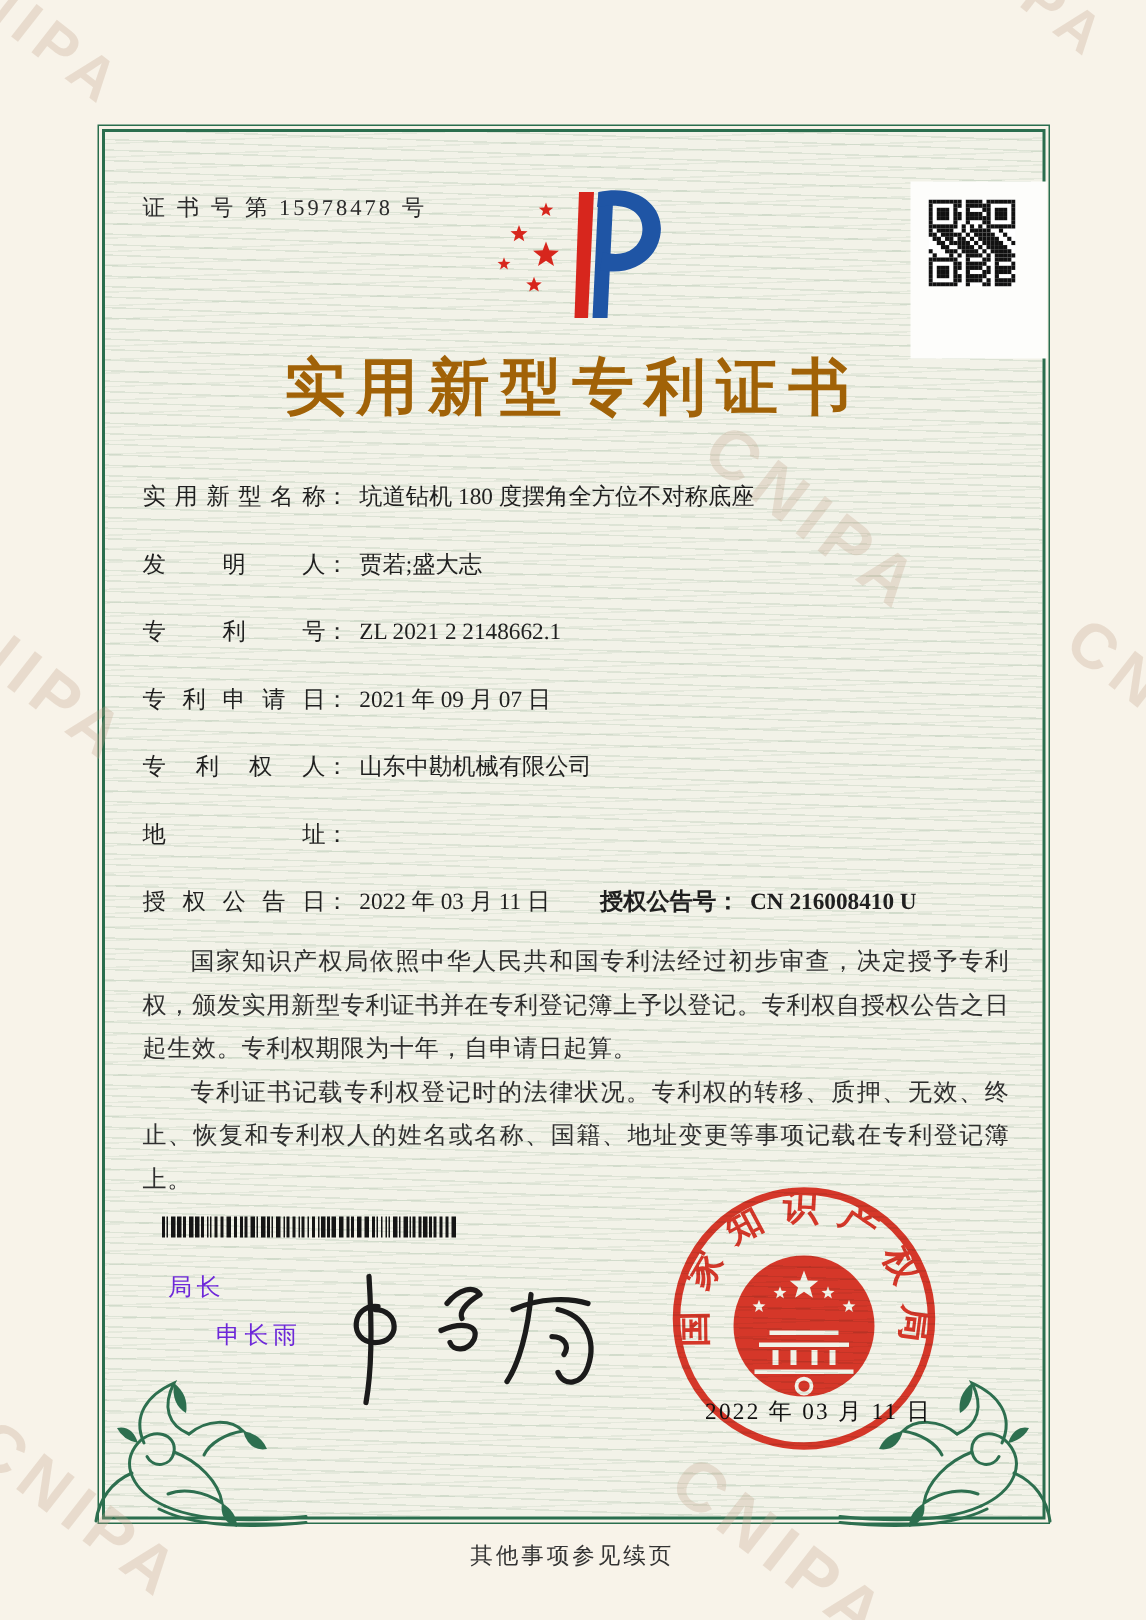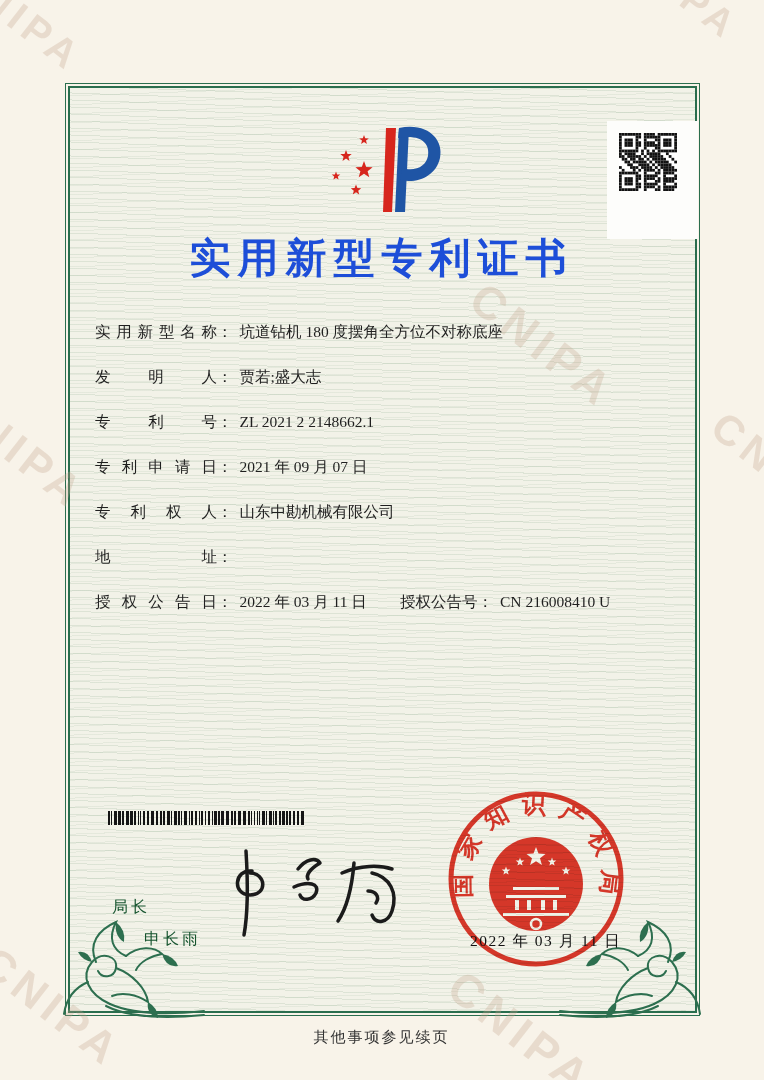--- a/index.html
+++ b/index.html
@@ -33,38 +33,38 @@
       repeating-linear-gradient(2deg, rgba(110,150,115,0.16) 0 1px, transparent 1px 7px),
       repeating-linear-gradient(-2deg, rgba(110,150,115,0.10) 0 1px, transparent 1px 9px),
       #f2f2e8;}
   
   .cert-no{position:absolute;left:95px;top:129px;z-index:3;font-size:15px;letter-spacing:2px;color:#2b2b2b;}
   .logo{position:absolute;left:328px;top:120px;z-index:3;}
   .qr-patch{position:absolute;left:607px;top:121px;width:91px;height:118px;background:#fdfdfb;z-index:3;}
   .qr{position:absolute;left:12px;top:12px;}
   
   .title{position:absolute;left:65px;top:231px;width:633px;z-index:3;text-align:center;
-         font-size:41px;font-weight:700;letter-spacing:7px;color:#1d4ed8;}
+         font-size:41px;font-weight:700;letter-spacing:7px;color:#a16207;}
   
   .fields{position:absolute;left:95px;top:320px;width:578px;z-index:3;font-size:15.5px;}
   .frow{position:relative;display:flex;line-height:23px;margin-bottom:22px;white-space:nowrap;}
   .lbl{display:inline-block;width:122px;text-align:justify;text-align-last:justify;}
   .val{margin-left:7px;}
-  .fgroup2{position:absolute;left:305px;top:0;display:flex;}
+  .fgroup2{position:absolute;left:305px;top:0;display:flex;font-weight:bold;}
   
   .paras{position:absolute;left:95px;top:627px;width:578px;z-index:3;
          font-size:16px;line-height:29px;color:#2f2f2f;text-align:justify;}
   .paras p{margin:0;text-indent:2em;letter-spacing:0.5px;}
   
   .barcode{position:absolute;left:108px;top:811px;width:200px;height:14px;z-index:3;
            display:flex;align-items:stretch;}
   .barcode span{display:inline-block;background:#151515;height:100%;}
   
-  .sig-block{position:absolute;left:112px;top:897px;z-index:3;font-family:Liberation Mono, monospace;
-             font-size:16px;letter-spacing:3px;color:#14532d;font-weight:500;}
+  .sig-block{position:absolute;left:112px;top:848px;z-index:3;font-family:Liberation Mono, monospace;
+             font-size:16px;letter-spacing:3px;color:#6d28d9;font-weight:500;}
   .sig-line2{margin-top:11px;margin-left:32px;}
   .sig-svg{position:absolute;left:222px;top:843px;z-index:3;}
   
   .seal-svg{position:absolute;left:444px;top:787px;z-index:4;mix-blend-mode:multiply;opacity:0.93;}
   .seal-date{position:absolute;left:470px;top:931px;z-index:5;font-size:15.5px;
              letter-spacing:1.5px;color:#111;white-space:nowrap;}
   
   .page-num{position:absolute;left:65px;top:985px;width:633px;z-index:3;text-align:center;
             font-size:14.5px;color:#2c2c2c;letter-spacing:1px;}
   .footer-note{position:absolute;left:65px;top:1028px;width:633px;z-index:5;text-align:center;
@@ -84,20 +84,21 @@
   <span class="wm wm3">CNIPA</span>
   <span class="wm wm4">CNIPA</span>
   <span class="wm wm5">CNIPA</span>
   <span class="wm wm6">CNIPA</span>
   <span class="wm wm7">CNIPA</span>
 
   <div class="frame">
     <div class="frame-inner"></div>
   </div>
 
+  <div class="cert-no">证 书 号 第 15978478 号</div>
 
   <svg class="logo" width="118" height="98" viewBox="0 0 118 98">
     <polygon fill="#d7261d" points="36.0,15.0 37.2,18.3 40.8,18.5 38.0,20.6 38.9,24.0 36.0,22.1 33.1,24.0 34.0,20.6 31.2,18.5 34.8,18.3"></polygon>
     <polygon fill="#d7261d" points="18.0,30.0 19.5,34.0 23.7,34.1 20.4,36.8 21.5,40.9 18.0,38.5 14.5,40.9 15.6,36.8 12.3,34.1 16.5,34.0"></polygon>
     <polygon fill="#d7261d" points="36.0,41.0 38.2,46.9 44.6,47.2 39.6,51.2 41.3,57.3 36.0,53.8 30.7,57.3 32.4,51.2 27.4,47.2 33.8,46.9"></polygon>
     <polygon fill="#d7261d" points="8.0,51.5 9.1,54.5 12.3,54.6 9.8,56.6 10.6,59.6 8.0,57.9 5.4,59.6 6.2,56.6 3.7,54.6 6.9,54.5"></polygon>
     <polygon fill="#d7261d" points="28.0,64.5 29.4,68.1 33.2,68.3 30.2,70.7 31.2,74.4 28.0,72.3 24.8,74.4 25.8,70.7 22.8,68.3 26.6,68.1"></polygon>
     <path d="M58,8 L68,8 L64,92 L55,92 Z" fill="#d7261d"></path>
     <path d="M71,8 L81,8 L77,92 L67,92 Z" fill="#1f55a5"></path>
     <path d="M71,8 C100,2 116,20 112,38 C108,56 90,64 72,60 L74,48 C88,52 98,46 100,36 C102,24 94,14 70,18 Z" fill="#1f55a5"></path>
@@ -425,20 +426,24 @@
         <span class="colon">：</span>
       <span class="val">2022 年 03 月 11 日</span>
       <span class="fgroup2">
         <span>授权公告号</span>
           <span>：</span>
         <span class="val">CN 216008410 U</span>
       </span>
     </div>
   </div>
 
+  <div class="paras">
+    <p>国家知识产权局依照中华人民共和国专利法经过初步审查，决定授予专利权，颁发实用新型专利证书并在专利登记簿上予以登记。专利权自授权公告之日起生效。专利权期限为十年，自申请日起算。</p>
+    <p>专利证书记载专利权登记时的法律状况。专利权的转移、质押、无效、终止、恢复和专利权人的姓名或名称、国籍、地址变更等事项记载在专利登记簿上。</p>
+  </div>
 
   <div class="barcode">
       <span style="width:2px;margin-right:1px"></span>
       <span style="width:1px;margin-right:2px"></span>
       <span style="width:3px;margin-right:1px"></span>
       <span style="width:3px;margin-right:1px"></span>
       <span style="width:2px;margin-right:2px"></span>
       <span style="width:3px;margin-right:1px"></span>
       <span style="width:3px;margin-right:1px"></span>
       <span style="width:2px;margin-right:2px"></span>

